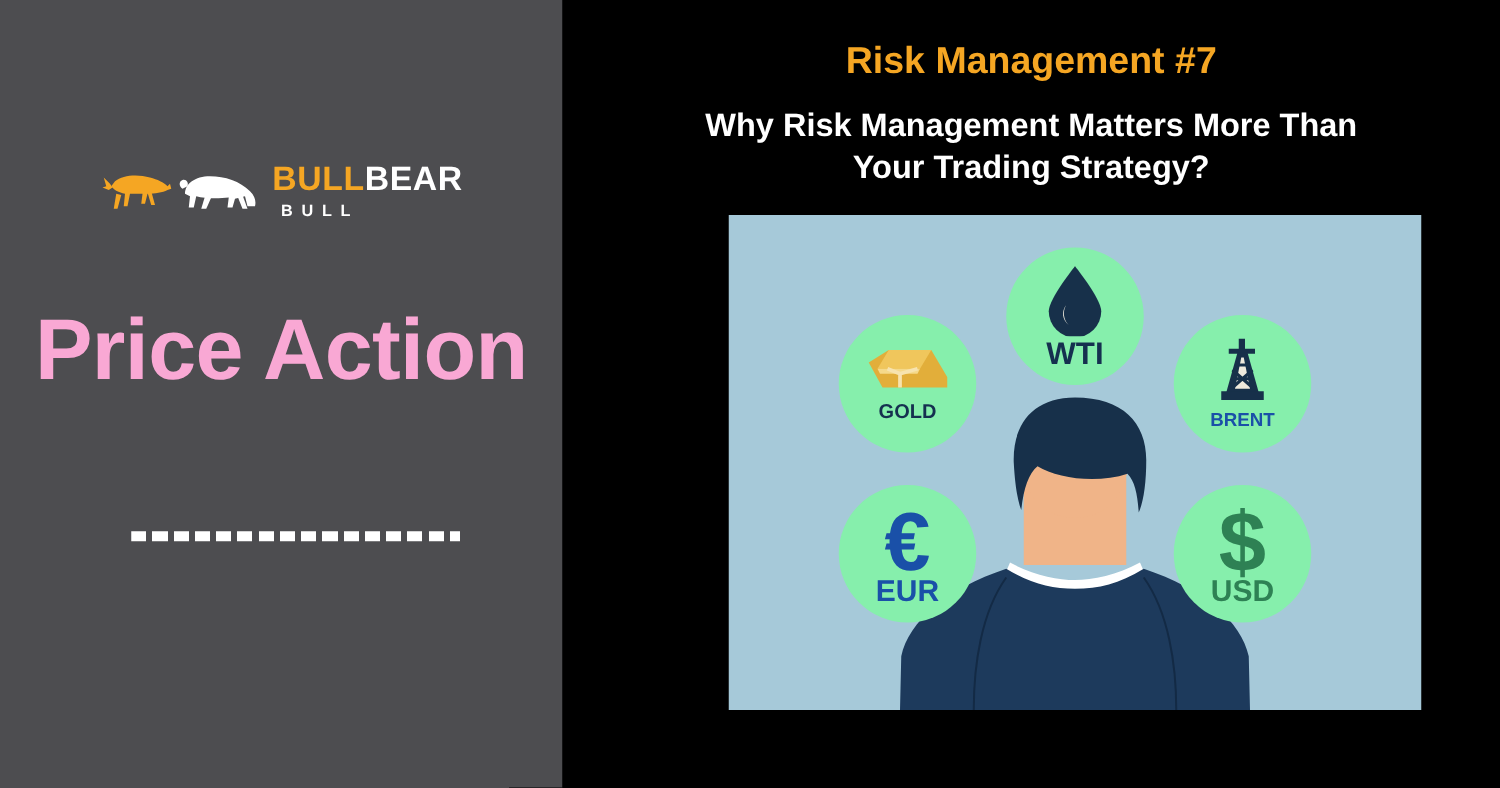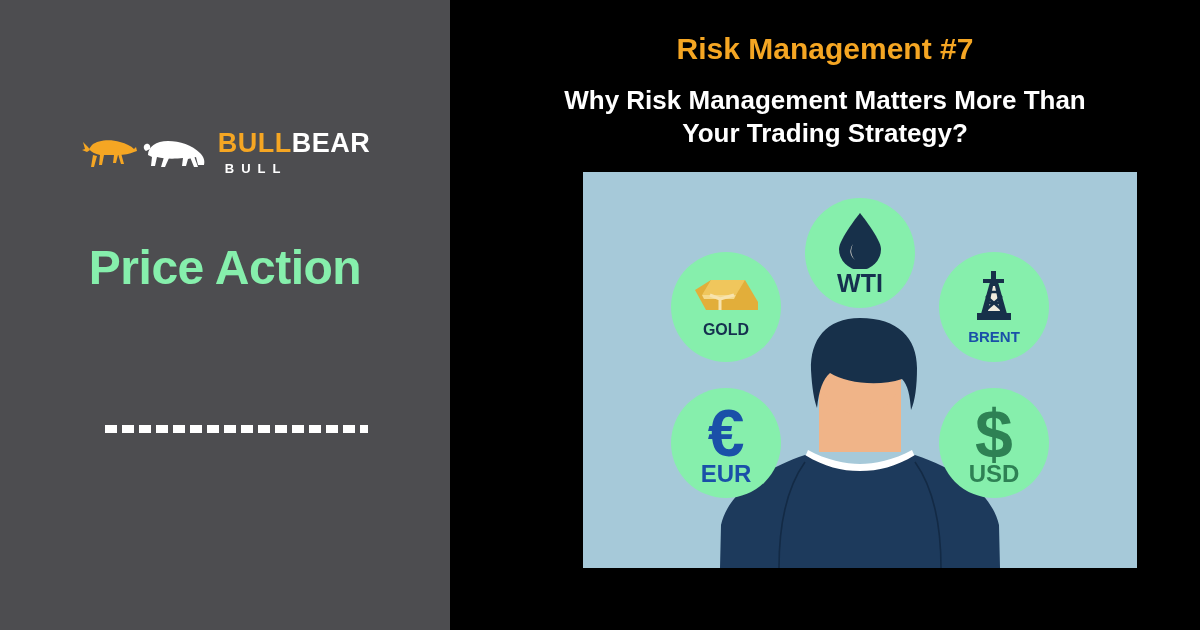--- a/index.html
+++ b/index.html
@@ -24,21 +24,21 @@
   .logo-top{font-size:27px;font-weight:bold;letter-spacing:.5px;white-space:nowrap;}
   .logo-top .bull{color:#f5a623;}
   .logo-top .bear{color:#ffffff;}
   .logo-learn{
     font-size:13px;font-weight:bold;color:#ffffff;
     letter-spacing:7px;margin-top:5px;text-indent:7px;
   }
 
   .headline{
     position:absolute;left:0;right:0;top:240px;text-align:center;
-    color:#86efac;font-size:48px;font-weight:bold;letter-spacing:-0.5px;
+    color:#f9a8d4;font-size:69px;font-weight:bold;letter-spacing:-0.5px;
   }
   .subhead{
     position:absolute;left:0;right:0;top:322px;text-align:center;
     color:#f5e06a;font-size:34px;font-weight:bold;
   }
   .divider{
     position:absolute;top:425px;left:105px;width:263px;height:8px;
     background:repeating-linear-gradient(to right,#ffffff 0 12px,rgba(0,0,0,0) 12px 17px);
   }
 

